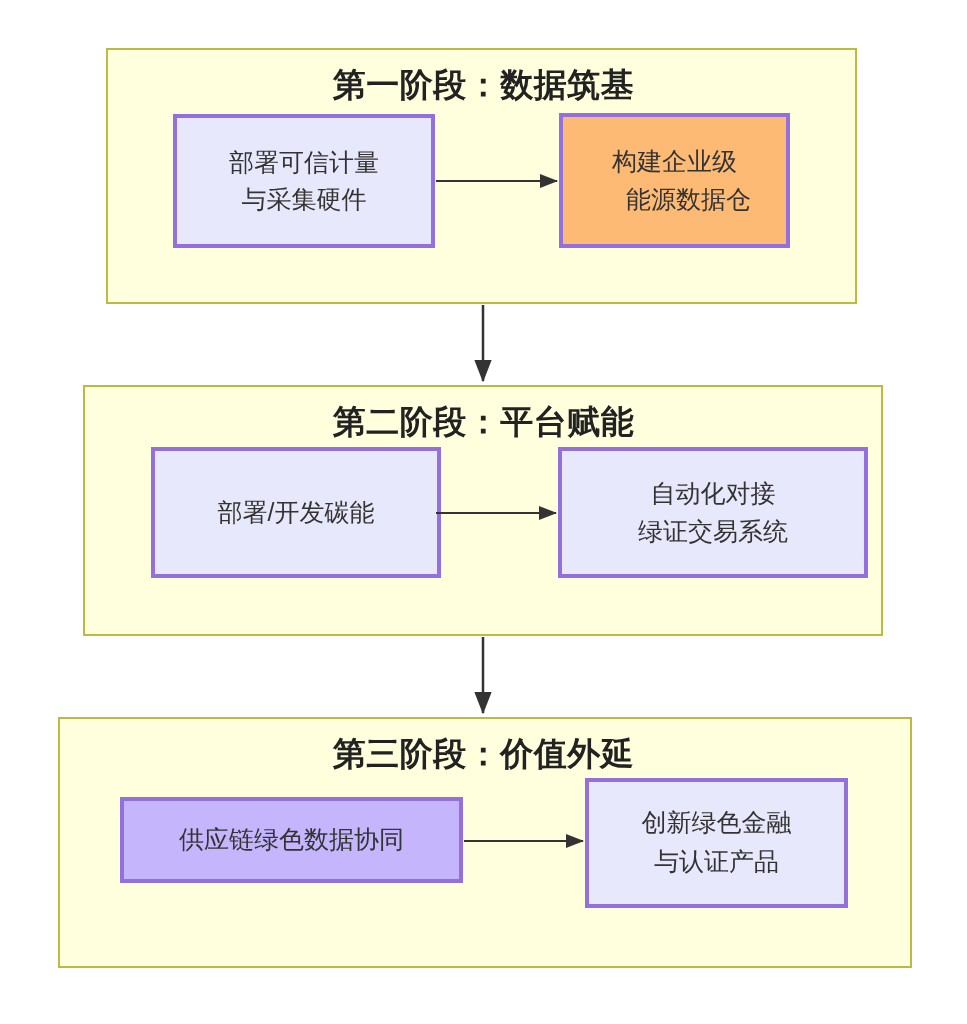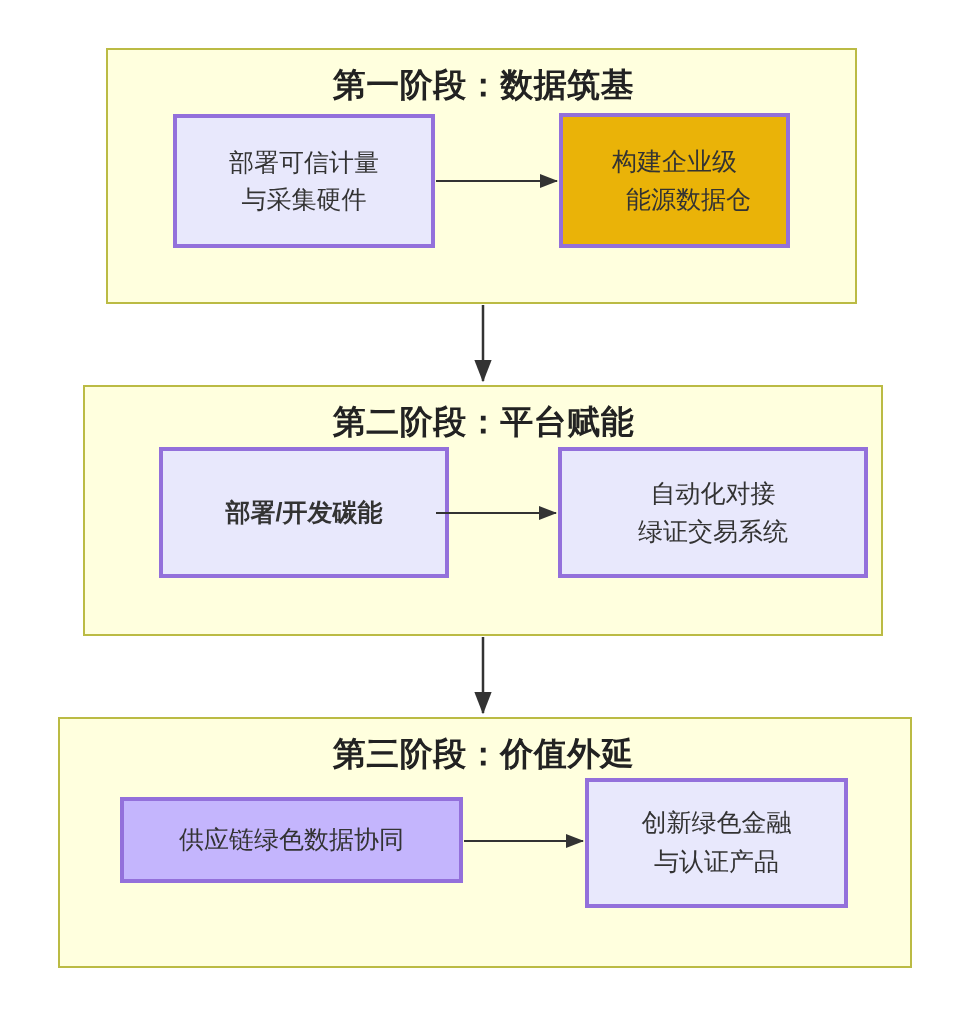--- a/index.html
+++ b/index.html
@@ -62,42 +62,42 @@
     pointer-events: none;
   }
   
   #group-phase-1 { left: 106px; top: 48px; width: 751px; height: 256px; }
   #title-phase-1 { top: 63px; }
   #node-p1-a { left: 173px; top: 114px; width: 262px; height: 134px; }
   #node-p1-b { left: 559px; top: 113px; width: 231px; height: 135px; }
   
   #group-phase-2 { left: 83px; top: 385px; width: 800px; height: 251px; }
   #title-phase-2 { top: 400px; }
-  #node-p2-a { left: 159px; top: 447px; width: 290px; height: 131px; font-weight: bold; }
+  #node-p2-a { left: 151px; top: 447px; width: 290px; height: 131px; }
   #node-p2-b { left: 558px; top: 447px; width: 310px; height: 131px; }
   
   #group-phase-3 { left: 58px; top: 717px; width: 854px; height: 251px; }
   #title-phase-3 { top: 732px; }
   #node-p3-a { left: 120px; top: 797px; width: 343px; height: 86px; }
   #node-p3-b { left: 585px; top: 778px; width: 263px; height: 130px; }
 </style>
 </head>
 <body style="background: rgb(255, 255, 255);">
 
 <div id="flow-canvas">
 
   <div class="phase-group" id="group-phase-1" style="background: rgb(255, 255, 222); border-color: rgb(187, 187, 68);"></div>
   <div class="phase-title" id="title-phase-1">第一阶段：数据筑基</div>
 
   <div class="node-box" id="node-p1-a" style="background: rgb(232, 232, 252); border-color: rgb(147, 112, 219);">
     <div class="node-line" style="color: rgb(51, 51, 51);">部署可信计量</div>
     <div class="node-line" style="color: rgb(51, 51, 51);">与采集硬件</div>
   </div>
 
-  <div class="node-box" id="node-p1-b" style="background: #eab308; border-color: rgb(147, 112, 219);">
+  <div class="node-box" id="node-p1-b" style="background: #fdba74; border-color: rgb(147, 112, 219);">
     <div class="node-line" style="color: rgb(51, 51, 51);">构建企业级</div>
     <div class="node-line" style="color: rgb(51, 51, 51); margin-left: 28px;">能源数据仓</div>
   </div>
 
   <div class="phase-group" id="group-phase-2" style="background: rgb(255, 255, 222); border-color: rgb(187, 187, 68);"></div>
   <div class="phase-title" id="title-phase-2">第二阶段：平台赋能</div>
 
   <div class="node-box" id="node-p2-a" style="background: rgb(232, 232, 252); border-color: rgb(147, 112, 219);">
     <div class="node-line" style="color: rgb(51, 51, 51);">部署/开发碳能</div>
   </div>

